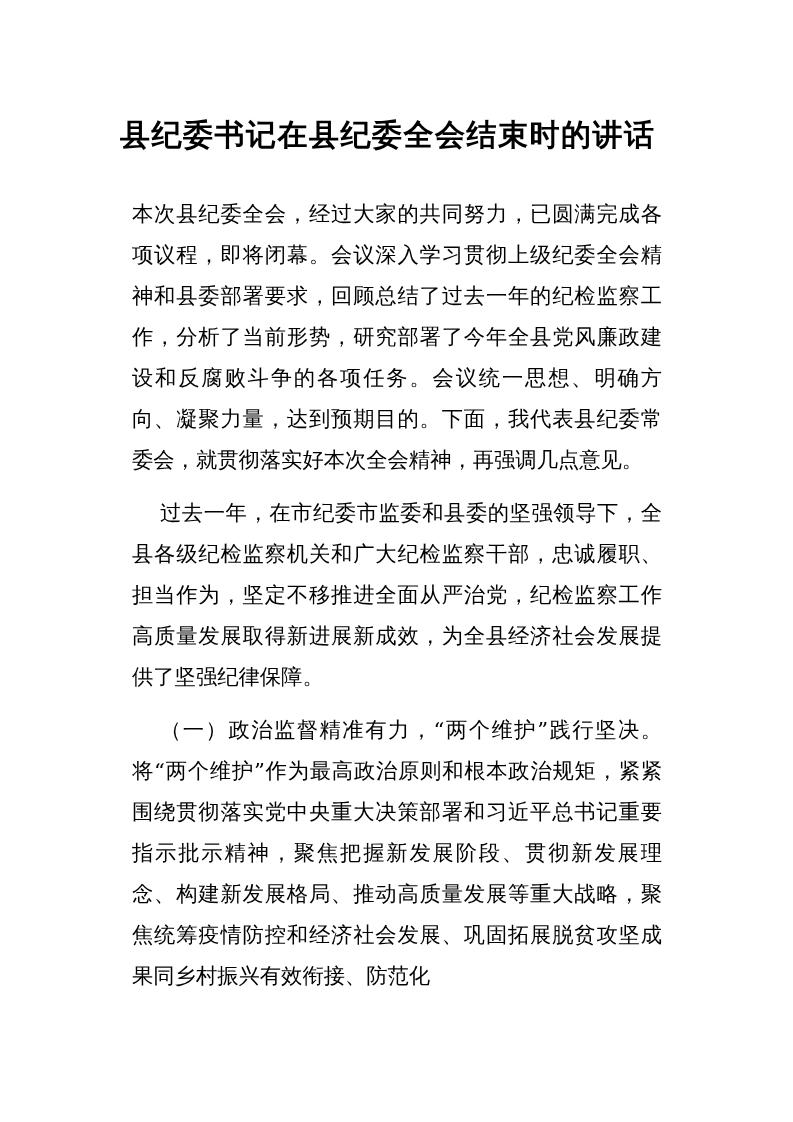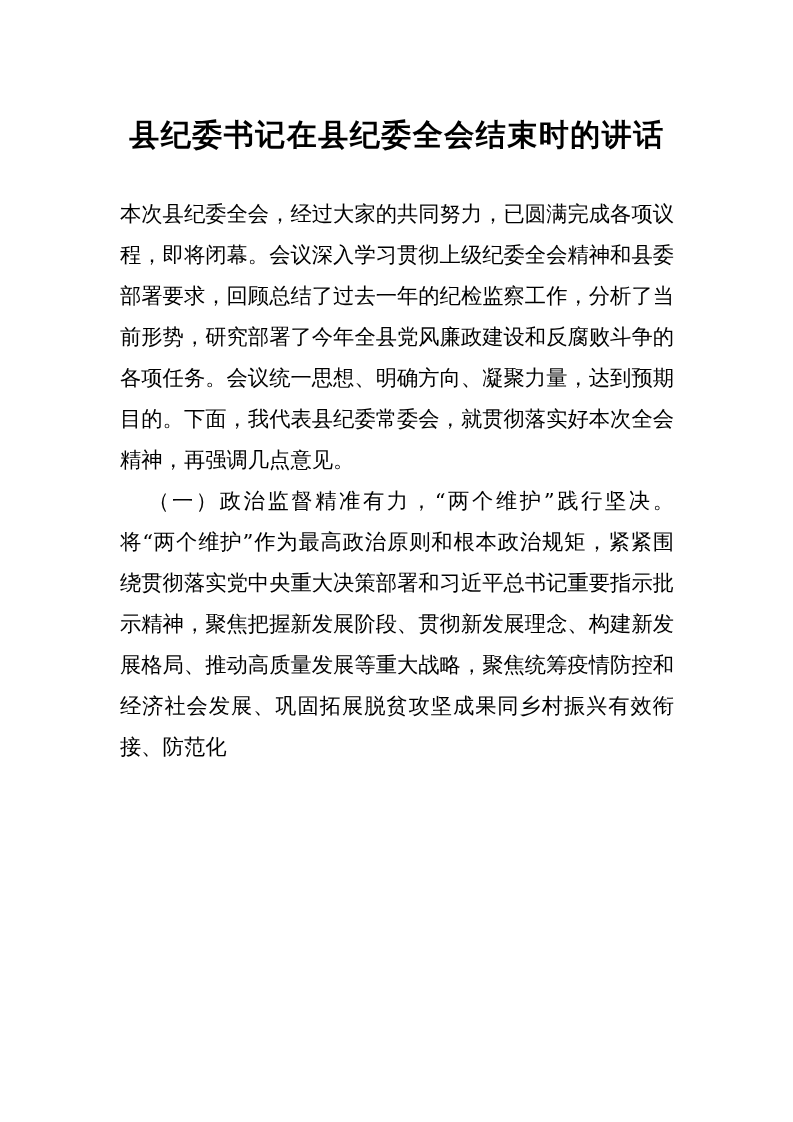--- a/index.html
+++ b/index.html
@@ -17,40 +17,40 @@
     overflow: hidden;
     font-family: "DejaVu Serif", "Liberation Serif", serif;
     color: #000000;
   }
   .doc-title {
     margin: 0 0 35px 0;
     font-size: 30px;
     font-weight: bold;
     line-height: 46px;
     letter-spacing: 1.5px;
-    text-align: center;
     white-space: nowrap;
   }
   .para {
-    margin: 0;
+    margin: 12px;
     font-size: 21.3px;
     line-height: 41px;
     text-align: justify;
     text-justify: inter-ideograph;
     word-break: break-all;
     overflow-wrap: break-word;
   }
   .para.indent {
     text-indent: 28px;
   }
 </style>
 </head>
 <body>
 
 <div class="page">
   <h1 class="doc-title">县纪委书记在县纪委全会结束时的讲话</h1>
 
   <p class="para">本次县纪委全会，经过大家的共同努力，已圆满完成各项议程，即将闭幕。会议深入学习贯彻上级纪委全会精神和县委部署要求，回顾总结了过去一年的纪检监察工作，分析了当前形势，研究部署了今年全县党风廉政建设和反腐败斗争的各项任务。会议统一思想、明确方向、凝聚力量，达到预期目的。下面，我代表县纪委常委会，就贯彻落实好本次全会精神，再强调几点意见。</p>
 
 
+  <p class="para indent">过去一年，在市纪委市监委和县委的坚强领导下，全县各级纪检监察机关和广大纪检监察干部，忠诚履职、担当作为，坚定不移推进全面从严治党，纪检监察工作高质量发展取得新进展新成效，为全县经济社会发展提供了坚强纪律保障。</p>
 
   <p class="para indent">（一）政治监督精准有力，“两个维护”践行坚决。　将“两个维护”作为最高政治原则和根本政治规矩，紧紧围绕贯彻落实党中央重大决策部署和习近平总书记重要指示批示精神，聚焦把握新发展阶段、贯彻新发展理念、构建新发展格局、推动高质量发展等重大战略，聚焦统筹疫情防控和经济社会发展、巩固拓展脱贫攻坚成果同乡村振兴有效衔接、防范化</p>
 </div>
 
 </body></html>

